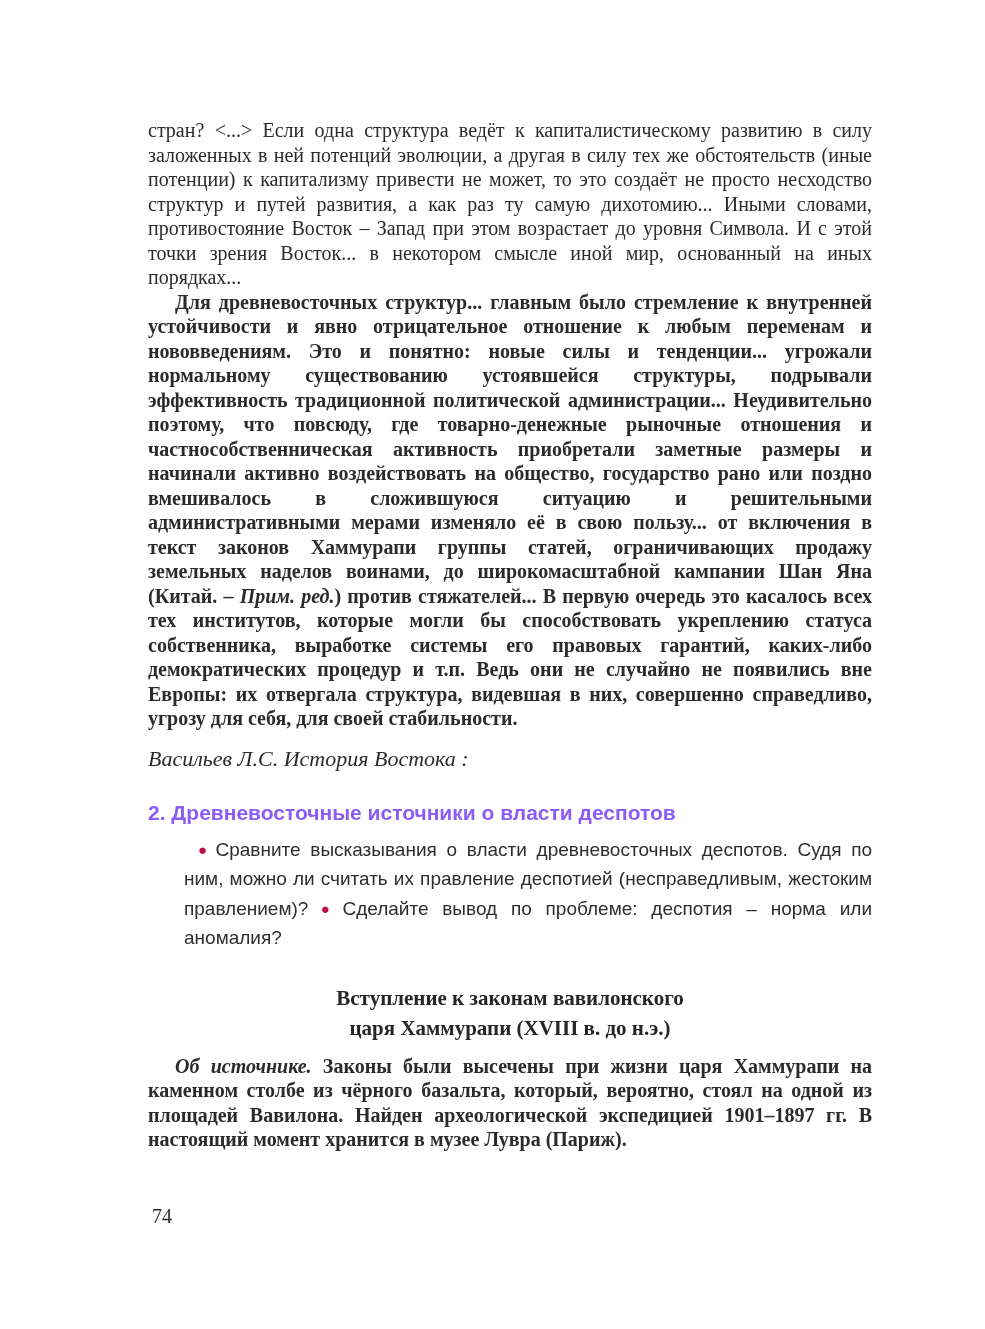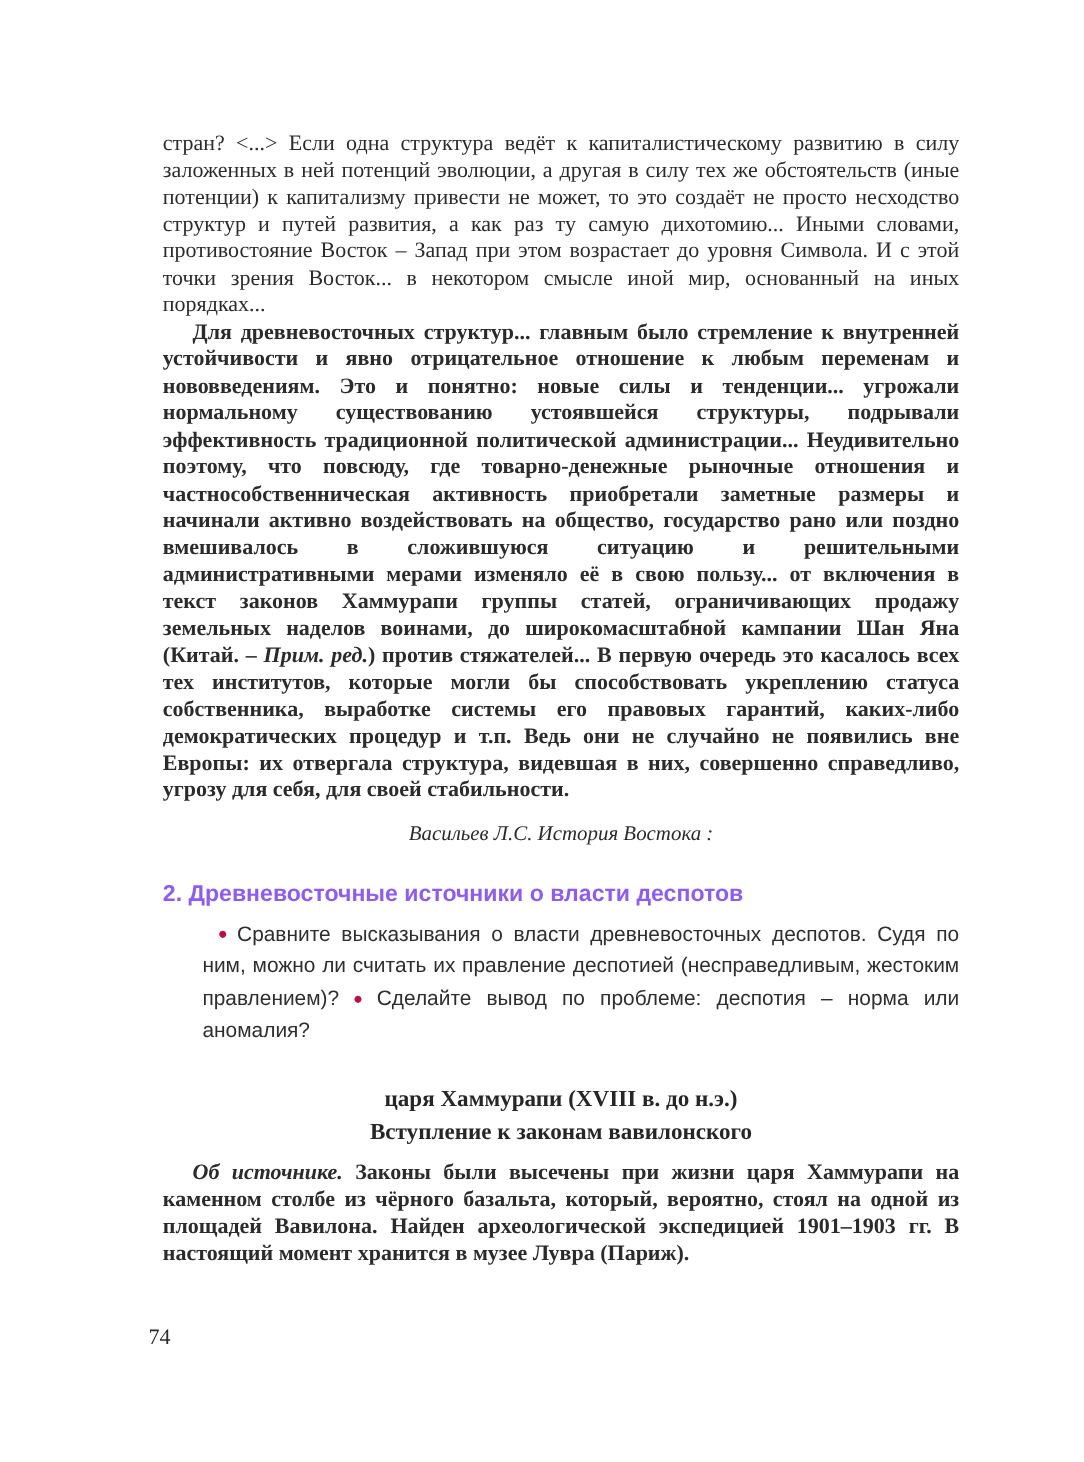--- a/index.html
+++ b/index.html
@@ -33,24 +33,24 @@
   }
   .indent {
     text-indent: 27px;
     font-weight: bold;
   }
   .inline-italic {
     font-style: italic;
   }
   .citation {
     margin-top: 15px;
-    font-size: 19px;
+    font-size: 22px;
     line-height: 25px;
     font-style: italic;
-    text-align: center;
+    text-align: left;
     color: #2b2b2b;
   }
   .section-heading {
     margin-top: 29px;
     font-family: "Liberation Sans", "DejaVu Sans", sans-serif;
     font-weight: bold;
     font-size: 21px;
     line-height: 26px;
     color: #8b5cf6;
   }
@@ -79,21 +79,21 @@
     font-weight: bold;
     font-size: 21px;
     line-height: 30px;
     color: #262626;
   }
   .about-par {
     margin-top: 11px;
   }
   .page-number {
     position: absolute;
-    left: 135px;
+    left: 152px;
     top: 1205px;
     font-size: 20px;
     color: #2b2b2b;
   }
 </style>
 </head>
 <body>
 
 <div class="page">
 
@@ -103,21 +103,21 @@
 
   <div class="citation">
     <div>Васильев Л.С. История Востока :</div>
   </div>
 
   <div class="section-heading">2. Древневосточные источники о власти деспотов</div>
 
   <p class="task-par"><span class="task-bullet">●</span><span>Сравните высказывания о власти древневосточных деспотов. Судя по ним, можно ли считать их правление деспотией (несправедливым, жестоким правлением)?</span><span class="task-bullet mid">●</span><span>Сделайте вывод по проблеме: деспотия – норма или аномалия?</span></p>
 
   <div class="source-title">
+    <div>Вступление к законам вавилонского</div>
     <div>царя Хаммурапи (XVIII в. до н.э.)</div>
-    <div>Вступление к законам вавилонского</div>
   </div>
 
-  <p class="body-par indent about-par"><span class="inline-italic">Об источнике.</span><span> Законы были высечены при жизни царя Хаммурапи на каменном столбе из чёрного базальта, который, вероятно, стоял на одной из площадей Вавилона. Найден археологической экспедицией 1901–1903 гг. В настоящий момент хранится в музее Лувра (Париж).</span></p>
+  <p class="body-par indent about-par"><span class="inline-italic">Об источнике.</span><span> Законы были высечены при жизни царя Хаммурапи на каменном столбе из чёрного базальта, который, вероятно, стоял на одной из площадей Вавилона. Найден археологической экспедицией 1901–1897 гг. В настоящий момент хранится в музее Лувра (Париж).</span></p>
 
   <div class="page-number">74</div>
 
 </div>
 
 </body></html>

